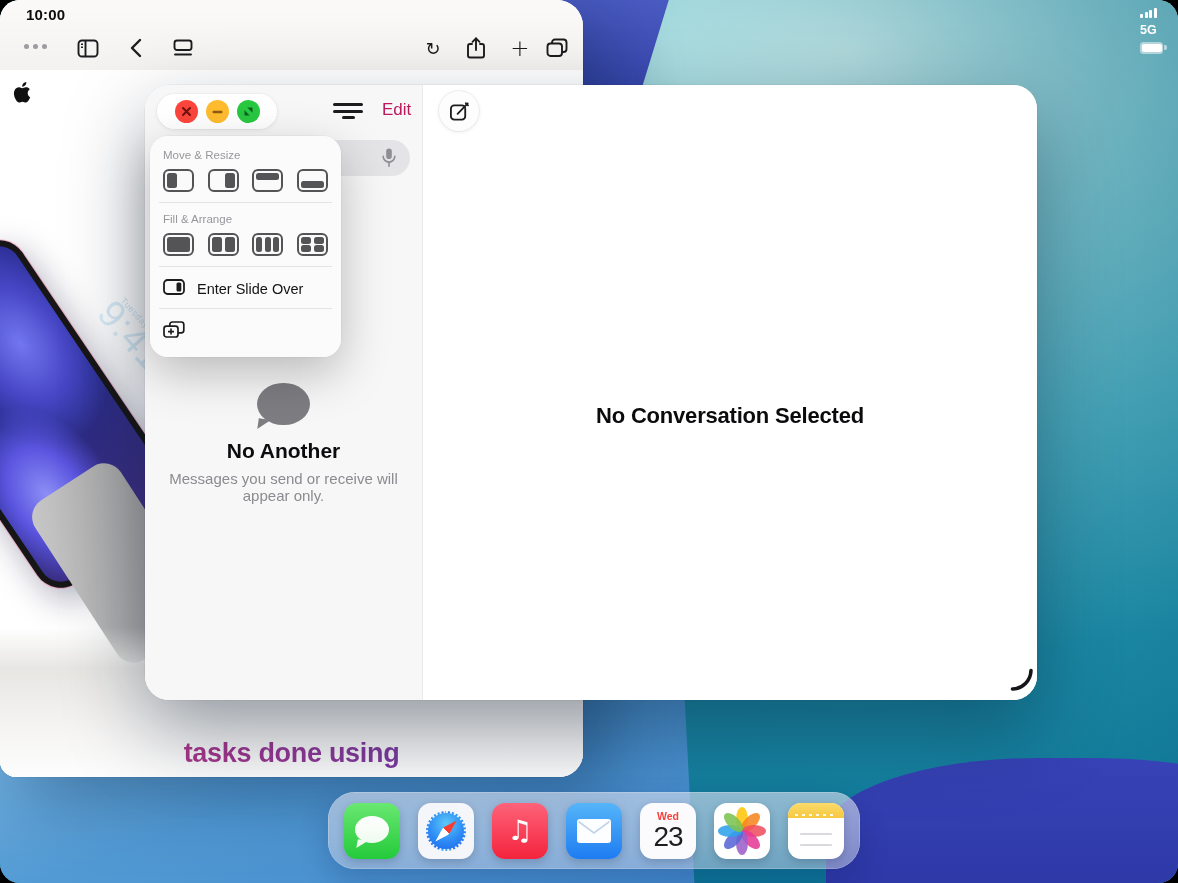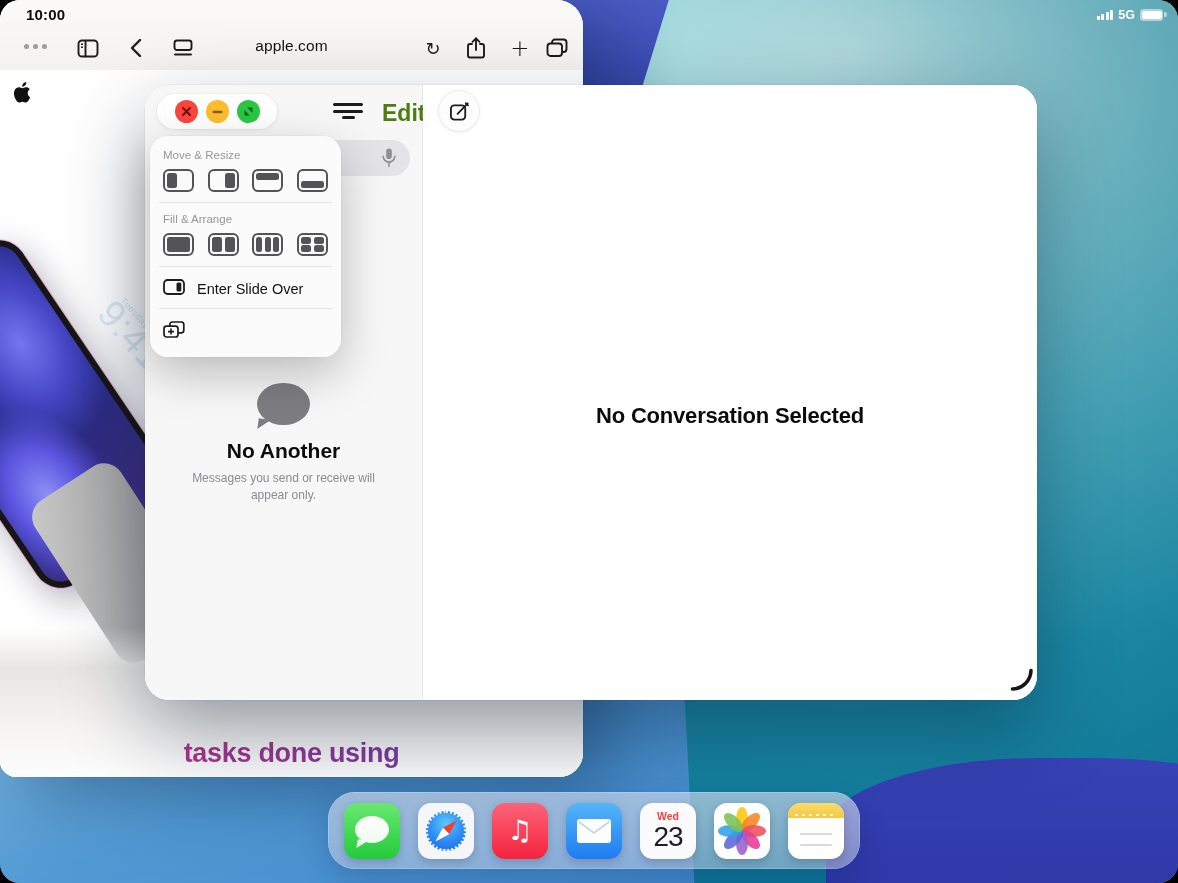--- a/index.html
+++ b/index.html
@@ -77,33 +77,33 @@
   .traffic { position:absolute; left:12px; top:9px; width:120px; height:35px;
     background:rgba(255,255,255,.92); border-radius:18px;
     box-shadow:0 1px 4px rgba(0,0,0,.08), 0 0 0 .5px rgba(0,0,0,.04);
     display:flex; align-items:center; justify-content:center; gap:8px; }
   .light { width:23px; height:23px; border-radius:50%; display:flex; align-items:center; justify-content:center; }
   .light-red { background:#fc453c; } .light-yellow { background:#febc2e; } .light-green { background:#28c840; }
 
   .filter-icon { position:absolute; left:188px; top:18px; width:30px; }
   .filter-icon i { display:block; height:3px; border-radius:2px; background:#1c1c1e; margin:0 auto 3.5px; }
   .filter-icon .l1 { width:30px; } .filter-icon .l2 { width:30px; } .filter-icon .l3 { width:13px; }
-  .edit-btn { position:absolute; left:237px; top:15px; font-size:23px; font-weight:700; color:#4d7c0f; }
+  .edit-btn { position:absolute; left:237px; top:15px; font-size:17px; font-weight:400; color:#be185d; }
 
   .search { position:absolute; left:16px; top:55px; width:249px; height:36px;
     background:#e4e3e6; border-radius:18px; }
   .mic { position:absolute; right:13px; top:7px; }
 
   .no-msgs { position:absolute; left:0; right:0; top:298px; text-align:center; }
   .bubble { width:53px; height:42px; margin:0 auto; background:#7d7d82;
     border-radius:26px / 21px; position:relative; }
   .bubble::after { content:""; position:absolute; left:1px; bottom:-5px; width:0; height:0;
     border-top:11px solid #7d7d82; border-right:12px solid transparent; transform:rotate(8deg); }
   .no-msgs-title { margin-top:14px; font-size:21px; font-weight:700; color:#0c0c0e; }
-  .no-msgs-sub { margin-top:7px; font-size:12px; line-height:17px; color:#8b8b90; }
+  .no-msgs-sub { margin-top:7px; font-size:15px; line-height:17px; color:#8b8b90; }
 
   .compose { position:absolute; left:16px; top:6px; width:40px; height:40px; border-radius:50%;
     background:#fdfdfd; box-shadow:0 0 0 1px rgba(0,0,0,.05), 0 1px 5px rgba(0,0,0,.07);
     display:flex; align-items:center; justify-content:center; }
   .no-convo { position:absolute; left:0; right:0; top:318px; text-align:center;
     font-size:22px; font-weight:700; color:#0b0b0d; letter-spacing:-.2px; }
   .resize-arc { position:absolute; right:4px; bottom:5px; }
 
   
   .wm-menu { position:absolute; left:150px; top:136px; width:191px; z-index:40;
@@ -170,21 +170,21 @@
   .notes-top { position:absolute; top:0; left:0; right:0; height:15px;
     background:linear-gradient(180deg,#fbda6a,#f6c93f); }
   .notes-top::after { content:""; position:absolute; left:7px; right:7px; bottom:2px; height:2px;
     background-image:repeating-linear-gradient(90deg,#fff 0 3px, transparent 3px 7px); opacity:.85; }
   .notes-line { position:absolute; left:12px; right:12px; height:2.5px; background:#d9d9de; border-radius:2px; }
 
   
   .sb-time { position:absolute; left:26px; top:6px; z-index:60;
     font-size:15px; font-weight:600; color:#0c0c0c; letter-spacing:.2px; }
   .sb-right { position:absolute; right:15px; top:8px; z-index:60;
-    display:flex; align-items:center; gap:5px; }
+    display:flex; align-items:flex-start; gap:5px;flex-direction:column; }
   .sig { display:flex; align-items:flex-end; gap:1.5px; }
   .sig i { width:3px; background:#fff; border-radius:1px; }
   .sig .b1{height:4px;} .sig .b2{height:6px;} .sig .b3{height:8px;} .sig .b4{height:10px;}
   .sb-net { font-size:12.5px; font-weight:600; color:#fff; }
   .batt { position:relative; width:23px; height:11.5px; border-radius:3.5px;
     background:rgba(255,255,255,.5); }
   .batt i { position:absolute; inset:1.5px; background:#fff; border-radius:2px; }
   .batt::after { content:""; position:absolute; right:-3.5px; top:3.2px; width:2.2px; height:5px;
     background:rgba(255,255,255,.55); border-radius:0 2px 2px 0; }
 </style>
@@ -233,21 +233,20 @@
         <svg width="13" height="20" viewBox="0 0 13 20">
             <path d="M11 2 L3 10 L11 18" stroke="#1c1c1e" stroke-width="2.4" fill="none" stroke-linecap="round" stroke-linejoin="round"></path>
           </svg>
       </div>
       <div class="tb-btn" style="left:170px">
         <svg width="20" height="20" viewBox="0 0 20 20" fill="none" stroke="#1c1c1e" stroke-width="1.9">
           <rect x="1.5" y="2.5" width="17" height="9.5" rx="2.5"></rect>
             <path d="M2 16.5 h16" stroke-linecap="round"></path>
         </svg>
       </div>
-      <div class="tb-url">apple.com</div>
       <div class="tb-btn glyph tb-reload">↻</div>
       <div class="tb-btn" style="left:463px">
         <svg width="20" height="24" viewBox="0 0 20 24" fill="none" stroke="#1c1c1e" stroke-width="1.9" stroke-linecap="round" stroke-linejoin="round">
           <path d="M6 8 H4 a2 2 0 0 0 -2 2 v9.5 a2 2 0 0 0 2 2 h12 a2 2 0 0 0 2 -2 V10 a2 2 0 0 0 -2 -2 H14"></path>
           <path d="M10 14 V2.5"></path>
             <path d="M6.5 5.8 L10 2.3 L13.5 5.8"></path>
         </svg>
       </div>
       <div class="tb-btn glyph tb-plus">+</div>
       <div class="tb-btn" style="left:544px">

